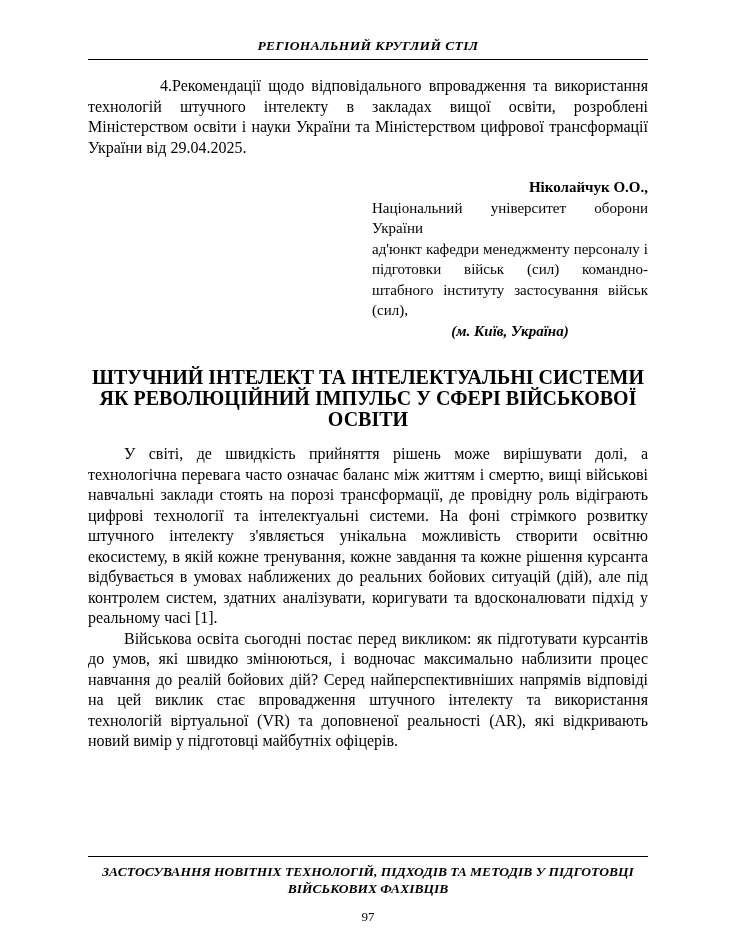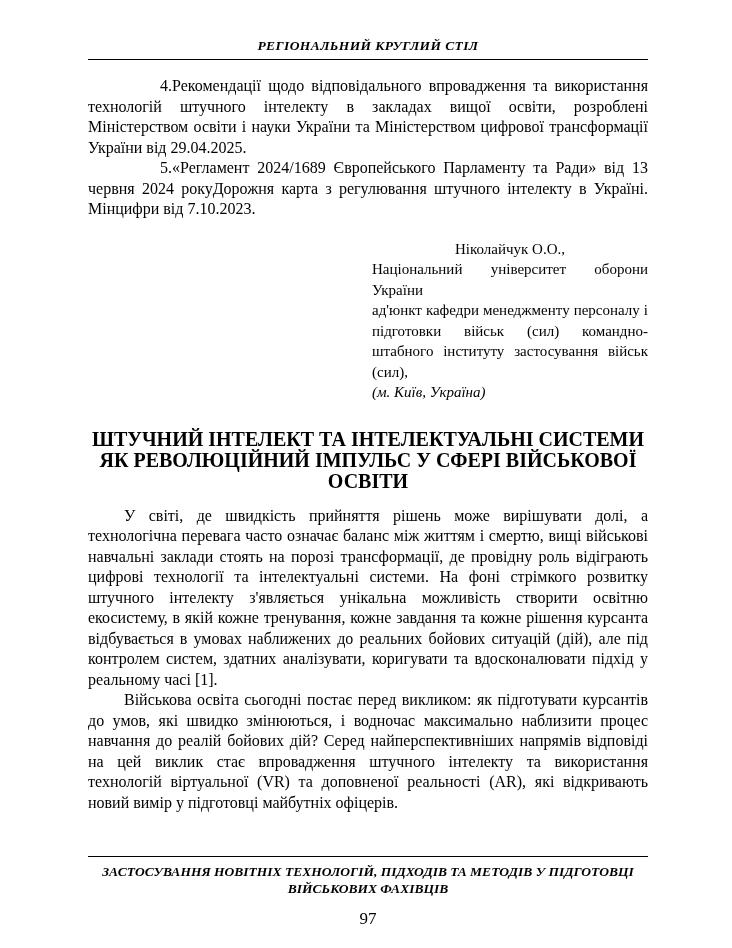--- a/index.html
+++ b/index.html
@@ -61,32 +61,33 @@
   
   .author-block {
     margin-top: 19px;
     margin-left: 284px;
     width: 276px;
     font-size: 15px;
     line-height: 20.5px;
     text-align: justify;
   }
   .author-block .name {
-    font-weight: normal;
-    text-align: center;
+    font-weight: bold;
+    text-align: right;
   }
   .author-block .city {
     font-style: italic;
     text-align: left;
   }
   .author-block div {
     text-align: justify;
   }
   .author-block div.last-line {
-    text-align: left;
+    text-align: center;
+    font-weight: bold;
   }
 
   
   h1.article-title {
     margin: 26px 0 0 0;
     font-size: 20px;
     font-weight: bold;
     line-height: 21px;
     text-align: center;
     text-transform: uppercase;
@@ -111,37 +112,36 @@
   .footer-text {
     text-align: center;
     font-weight: bold;
     font-style: italic;
     font-size: 13.5px;
     line-height: 17px;
     text-transform: uppercase;
   }
   .page-number {
     text-align: center;
-    font-size: 17px;
+    font-size: 13px;
     margin-top: 12px;
   }
 </style>
 </head>
 <body>
 
 <div class="page">
 
   <div class="content">
 
     <div class="running-head">Регіональний круглий стіл</div>
     <div class="rule-top"></div>
 
     <div class="numlist">
       <p class="body"><span class="num-label">4.</span><span>Рекомендації щодо відповідального впровадження та використання технологій штучного інтелекту в закладах вищої освіти, розроблені Міністерством освіти і науки України та Міністерством цифрової трансформації України від 29.04.2025.</span></p>
-      <p class="body"><span class="num-label">5.</span><span>«Регламент 2024/1689 Європейського Парламенту та Ради» від 13 червня 2024 рокуДорожня карта з регулювання штучного інтелекту в Україні. Мінцифри від 7.10.2023.</span></p>
     </div>
 
     <div class="author-block">
       <div class="name">Ніколайчук О.О.,</div>
       <div>Національний університет оборони України</div>
       <div>ад'юнкт кафедри менеджменту персоналу і підготовки військ (сил) командно-штабного інституту застосування військ (сил),</div>
       <div class="city last-line">(м. Київ, Україна)</div>
     </div>
 
     <h1 class="article-title">ШТУЧНИЙ ІНТЕЛЕКТ ТА ІНТЕЛЕКТУАЛЬНІ СИСТЕМИ ЯК РЕВОЛЮЦІЙНИЙ ІМПУЛЬС У СФЕРІ ВІЙСЬКОВОЇ ОСВІТИ</h1>

